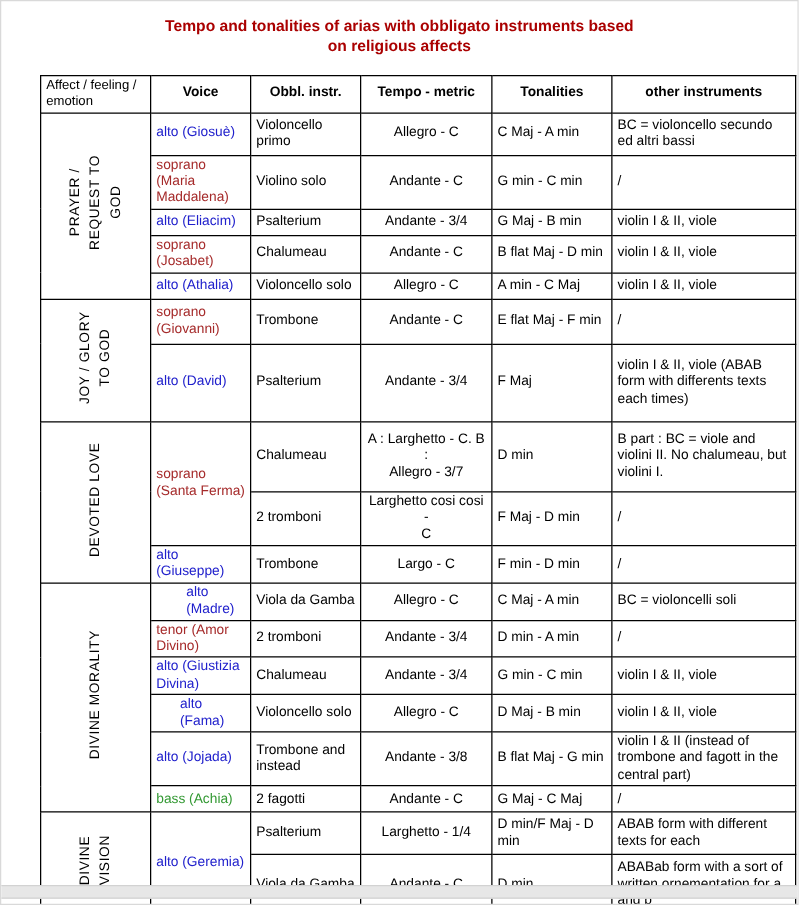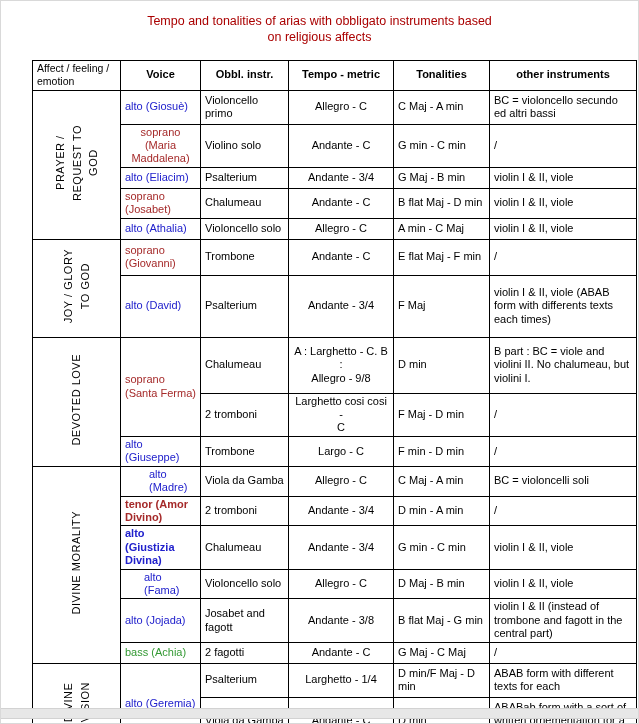--- a/index.html
+++ b/index.html
@@ -8,21 +8,21 @@
     position:relative;
     width:639px; height:724px;
     background:#ffffff;
     border:1px solid #d9d9d9;
     font-family:"Liberation Sans", sans-serif;
     overflow:hidden;
   }
   .title {
     margin-top:12px;
     text-align:center;
-    font-weight:normal;
+    font-weight:bold;
     font-size:12.5px;
     line-height:1.3;
     white-space:pre-line;
   }
   table {
     border-collapse:collapse;
     table-layout:fixed;
     width:604px;
     margin:14px 0 0 31px;
   }
@@ -95,21 +95,21 @@
       <td class="group-cell" rowspan="5"><span class="vlabel">PRAYER /
 REQUEST TO
 GOD</span></td>
       <td class="voice" style="color: rgb(32, 32, 204);">alto (Giosuè)</td>
       <td class="obbl">Violoncello primo</td>
       <td class="tempo">Allegro - C</td>
       <td class="ton">C Maj - A min</td>
       <td class="other">BC = violoncello secundo ed altri bassi</td>
     </tr>
     <tr style="height:30px">
-      <td class="voice" style="color: rgb(165, 42, 42); text-align: center;">soprano (Maria Maddalena)</td>
+      <td class="voice" style="color: rgb(165, 42, 42);">soprano (Maria Maddalena)</td>
       <td class="obbl">Violino solo</td>
       <td class="tempo">Andante - C</td>
       <td class="ton">G min - C min</td>
       <td class="other">/</td>
     </tr>
     <tr style="height:21px">
       <td class="voice" style="color: rgb(32, 32, 204); margin-top: 48px;">alto (Eliacim)</td>
       <td class="obbl">Psalterium</td>
       <td class="tempo">Andante - 3/4</td>
       <td class="ton">G Maj - B min</td>
@@ -145,21 +145,21 @@
       <td class="tempo">Andante - 3/4</td>
       <td class="ton">F Maj</td>
       <td class="other">violin I &amp; II, viole (ABAB form with differents texts each times)</td>
     </tr>
 
     <tr style="height:56px">
       <td class="group-cell" rowspan="3"><span class="vlabel">DEVOTED LOVE</span></td>
       <td class="voice" rowspan="2" style="color: rgb(165, 42, 42);">soprano (Santa Ferma)</td>
       <td class="obbl">Chalumeau</td>
       <td class="tempo">A : Larghetto - C. B :
-Allegro - 9/8</td>
+Allegro - 3/7</td>
       <td class="ton">D min</td>
       <td class="other">B part : BC = viole and violini II. No chalumeau, but violini I.</td>
     </tr>
     <tr style="height:38px">
       <td class="obbl">2 tromboni</td>
       <td class="tempo">Larghetto cosi cosi -
 C</td>
       <td class="ton">F Maj - D min</td>
       <td class="other">/</td>
     </tr>
@@ -173,43 +173,43 @@
 
     <tr style="height:27px">
       <td class="group-cell" rowspan="6"><span class="vlabel">DIVINE MORALITY</span></td>
       <td class="voice" style="color: rgb(32, 32, 204); padding-left: 28px;">alto (Madre)</td>
       <td class="obbl">Viola da Gamba</td>
       <td class="tempo">Allegro - C</td>
       <td class="ton">C Maj - A min</td>
       <td class="other">BC = violoncelli soli</td>
     </tr>
     <tr style="height:28px">
-      <td class="voice" style="color: rgb(165, 42, 42); font-weight: bold;">tenor (Amor Divino)</td>
+      <td class="voice" style="color: rgb(165, 42, 42);">tenor (Amor Divino)</td>
       <td class="obbl">2 tromboni</td>
       <td class="tempo">Andante - 3/4</td>
       <td class="ton">D min - A min</td>
       <td class="other">/</td>
     </tr>
     <tr style="height:28px">
-      <td class="voice" style="color: rgb(32, 32, 204); font-weight: bold;">alto (Giustizia Divina)</td>
+      <td class="voice" style="color: rgb(32, 32, 204);">alto (Giustizia Divina)</td>
       <td class="obbl">Chalumeau</td>
       <td class="tempo">Andante - 3/4</td>
       <td class="ton">G min - C min</td>
       <td class="other">violin I &amp; II, viole</td>
     </tr>
     <tr style="height:21px">
       <td class="voice" style="color: rgb(32, 32, 204); padding-left: 23px;">alto (Fama)</td>
       <td class="obbl">Violoncello solo</td>
       <td class="tempo">Allegro - C</td>
       <td class="ton">D Maj - B min</td>
       <td class="other">violin I &amp; II, viole</td>
     </tr>
     <tr style="height:40px">
       <td class="voice" style="color: rgb(32, 32, 204);">alto (Jojada)</td>
-      <td class="obbl">Josabet and fagott</td>
+      <td class="obbl">Trombone and instead</td>
       <td class="tempo">Andante - 3/8</td>
       <td class="ton">B flat Maj - G min</td>
       <td class="other">violin I &amp; II (instead of trombone and fagott in the central part)</td>
     </tr>
     <tr style="height:21px">
       <td class="voice" style="color: rgb(51, 153, 51);">bass (Achia)</td>
       <td class="obbl">2 fagotti</td>
       <td class="tempo">Andante - C</td>
       <td class="ton">G Maj - C Maj</td>
       <td class="other">/</td>

